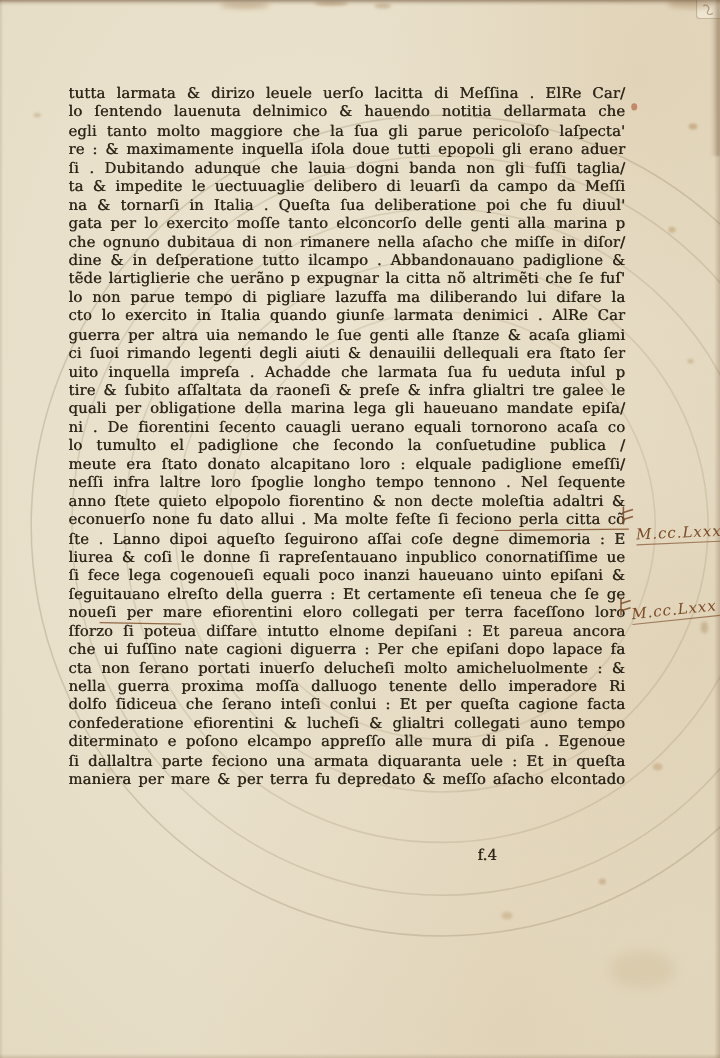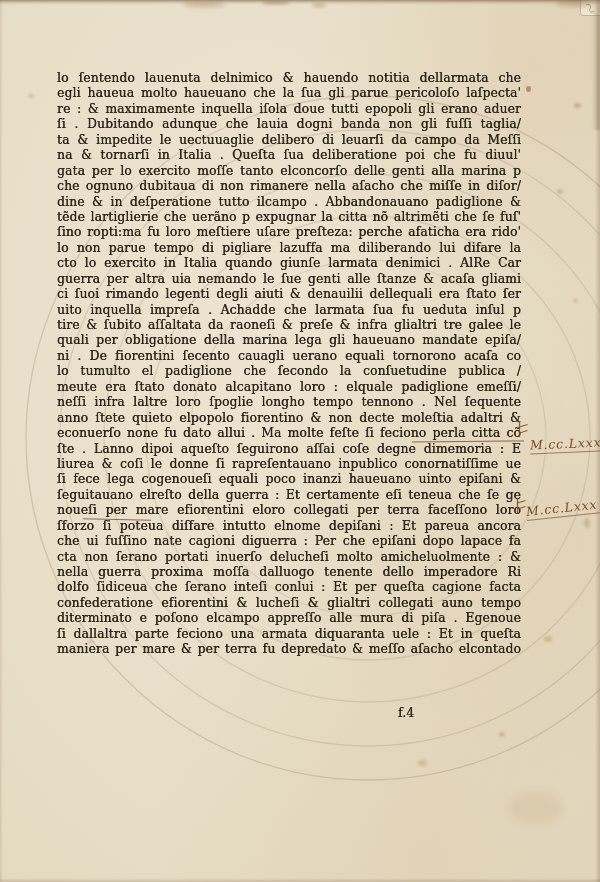--- a/index.html
+++ b/index.html
@@ -59,31 +59,31 @@
     <g fill="none" stroke="#9c8a6a" stroke-width="1.3">
       <circle cx="368" cy="438" r="342" stroke-opacity="0.33"></circle>
       <circle cx="368" cy="438" r="308" stroke-opacity="0.27"></circle>
       <circle cx="368" cy="438" r="264" stroke-opacity="0.25"></circle>
       <circle cx="368" cy="438" r="222" stroke-opacity="0.25"></circle>
       <circle cx="368" cy="438" r="178" stroke-opacity="0.22"></circle>
     </g>
   </svg>
 
   <div id="text-block" class="text-block">
+      <div class="tl">tutta larmata &amp; dirizo leuele uerſo lacitta di Meſſina . ElRe Car/</div>
       <div class="tl">lo ſentendo lauenuta delnimico &amp; hauendo notitia dellarmata che</div>
-      <div class="tl">egli haueua molto haueuano che la ſua gli parue pericoloſo laſpecta'</div>
+      <div class="tl">egli tanto molto maggiore che la ſua gli parue pericoloſo laſpecta'</div>
       <div class="tl">re : &amp; maximamente inquella iſola doue tutti epopoli gli erano aduer</div>
       <div class="tl">ſi . Dubitando adunque che lauia dogni banda non gli fuſſi taglia/</div>
       <div class="tl">ta &amp; impedite le uectuuaglie delibero di leuarſi da campo da Meſſi</div>
       <div class="tl">na &amp; tornarſi in Italia . Queſta ſua deliberatione poi che fu diuul'</div>
       <div class="tl">gata per lo exercito moſſe tanto elconcorſo delle genti alla marina p</div>
       <div class="tl">che ognuno dubitaua di non rimanere nella aſacho che miſſe in diſor/</div>
       <div class="tl">dine &amp; in deſperatione tutto ilcampo . Abbandonauano padiglione &amp;</div>
       <div class="tl">tẽde lartiglierie che uerãno p expugnar la citta nõ altrimẽti che ſe fuſ'</div>
-      <div class="tl">ſino ropti:ma fu loro meſtiere uſare preſteza: perche afaticha era rido'</div>
       <div class="tl">lo non parue tempo di pigliare lazuffa ma diliberando lui difare la</div>
       <div class="tl">cto lo exercito in Italia quando giunſe larmata denimici . AlRe Car</div>
       <div class="tl">guerra per altra uia nemando le ſue genti alle ſtanze &amp; acaſa gliami</div>
       <div class="tl">ci ſuoi rimando legenti degli aiuti &amp; denauilii dellequali era ſtato ſer</div>
       <div class="tl">uito inquella impreſa . Achadde che larmata ſua fu ueduta inſul p</div>
       <div class="tl">tire &amp; ſubito aſſaltata da raoneſi &amp; preſe &amp; infra glialtri tre galee le</div>
       <div class="tl">quali per obligatione della marina lega gli haueuano mandate epiſa/</div>
       <div class="tl">ni . De fiorentini ſecento cauagli uerano equali tornorono acaſa co</div>
       <div class="tl">lo tumulto el padiglione che ſecondo la conſuetudine publica /</div>
       <div class="tl">meute era ſtato donato alcapitano loro : elquale padiglione emeſſi/</div>

